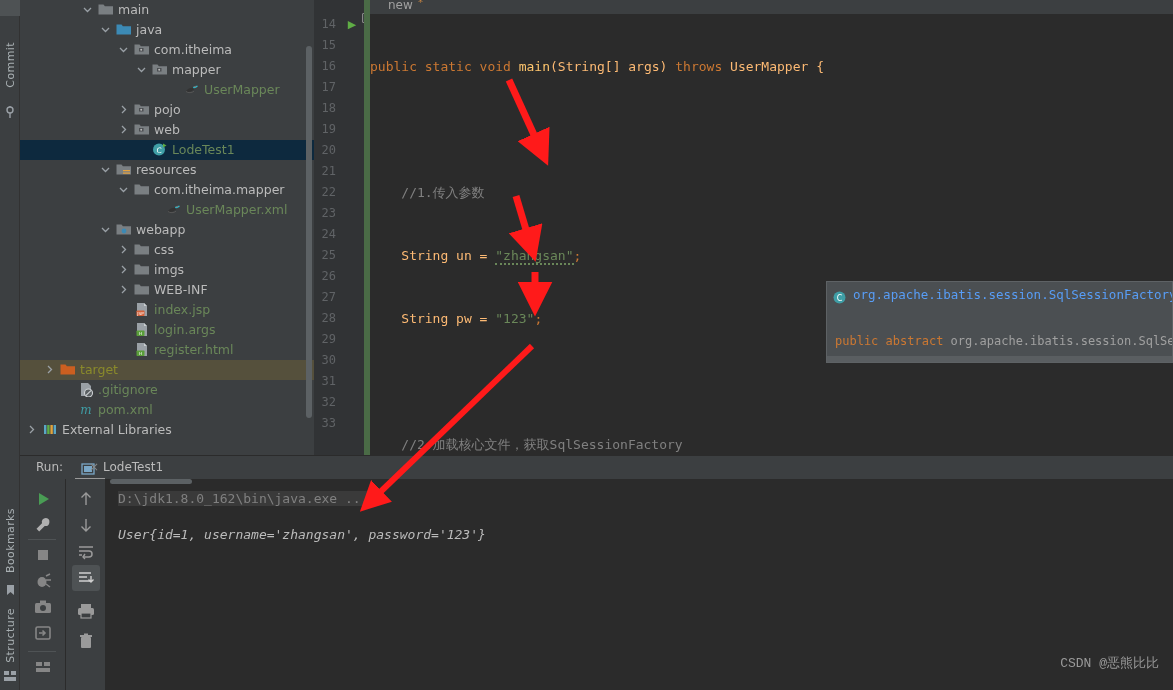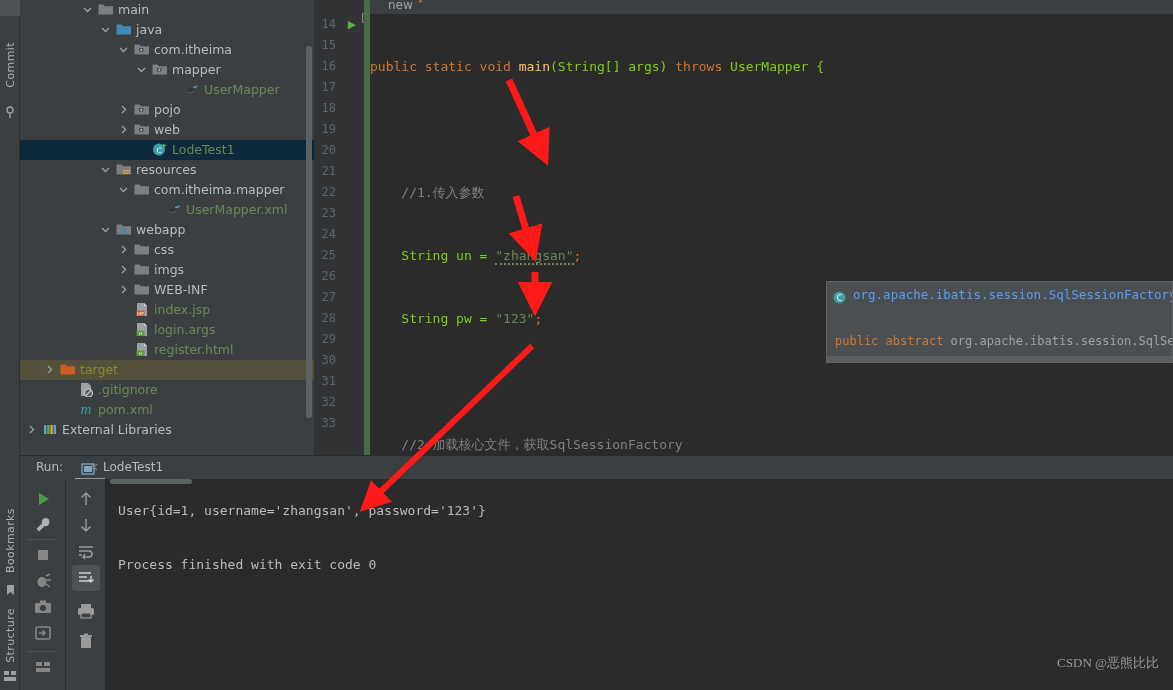--- a/index.html
+++ b/index.html
@@ -97,21 +97,21 @@
   .code {
     position: absolute; left: 0; top: 14px; width: 803px;
     font-family: "DejaVu Sans Mono", monospace; font-size: 13px;
     line-height: 21px; white-space: pre; color: #a9b7c6;
   }
   .cl { height: 21px; }
   .kw  { color: #cc7832; }        
   .fn  { color: #ffc66d; }        
   .str { color: #6a8759; }        
   .cmt { color: #808080; }
-  .plain { color: #84cc16; }
+  .plain { color: #fdba74; }
   .semi  { color: #cc7832; }
   .typo { border-bottom: 2px dotted #6a8759; }
 
   
   .tooltip {
     position: absolute; left: 826px; top: 281px; width: 347px; height: 82px;
     background: #4b4f52; border: 1px solid #5e6265;
     font-family: "DejaVu Sans", sans-serif; overflow: hidden;
   }
   .tt-row { position: relative; height: 22px; line-height: 22px; white-space: nowrap; }
@@ -164,21 +164,21 @@
     font-size:13px; color:#bbbbbb; white-space:pre;
   }
   .cline.dim { color:#808080; background:#3a3a3a; display:inline-block; padding-right:2px;}
 
   .console-scroll {
     position:absolute; left:110px; top:479px; width:82px; height:5px; background:#5c6164; border-radius:3px;
   }
 
   .watermark {
     position:absolute; right:14px; bottom:18px; font-size:13px; color:#9a9a9a;
-    font-family: Liberation Serif, serif;
+    font-family: Liberation Mono, monospace;
   }
 
   
   .arrows { position:absolute; left:0; top:0; width:1173px; height:690px; pointer-events:none; }
 </style>
 </head>
 <body>
 
 <div id="app">
 
@@ -591,23 +591,23 @@
     <span class="tbtn2" style="top:152px;">
       <svg width="20" height="20" viewBox="0 0 20 20">
           <rect x="5" y="6" width="10" height="11" rx="1" fill="#9a9a9a"></rect>
           <rect x="4" y="4" width="12" height="2" fill="#9a9a9a"></rect>
           <rect x="8" y="2.5" width="4" height="2" fill="#9a9a9a"></rect>
         </svg>
     </span>
   </div>
 
   <div class="console">
-    <div class="cline" style="top:24px;">User{id=1, username='zhangsan', password='123'}</div>
+    <div class="cline dim" style="top:12px;">D:\jdk1.8.0_162\bin\java.exe ...</div>
+    <div class="cline" style="top:48px;font-style:italic;">User{id=1, username='zhangsan', password='123'}</div>
     <div class="cline" style="top:56px;"></div>
-    <div class="cline" style="top:78px;">Process finished with exit code 0</div>
     <div class="watermark">CSDN @恶熊比比</div>
   </div>
   <div class="console-scroll"></div>
 
   <svg class="arrows">
     <defs>
       <marker id="ah" markerWidth="5" markerHeight="5" refX="2.2" refY="2.5" orient="auto">
         <path d="M0,0 L5,2.5 L0,5 z" fill="#ff1a1a"></path>
       </marker>
     </defs>

